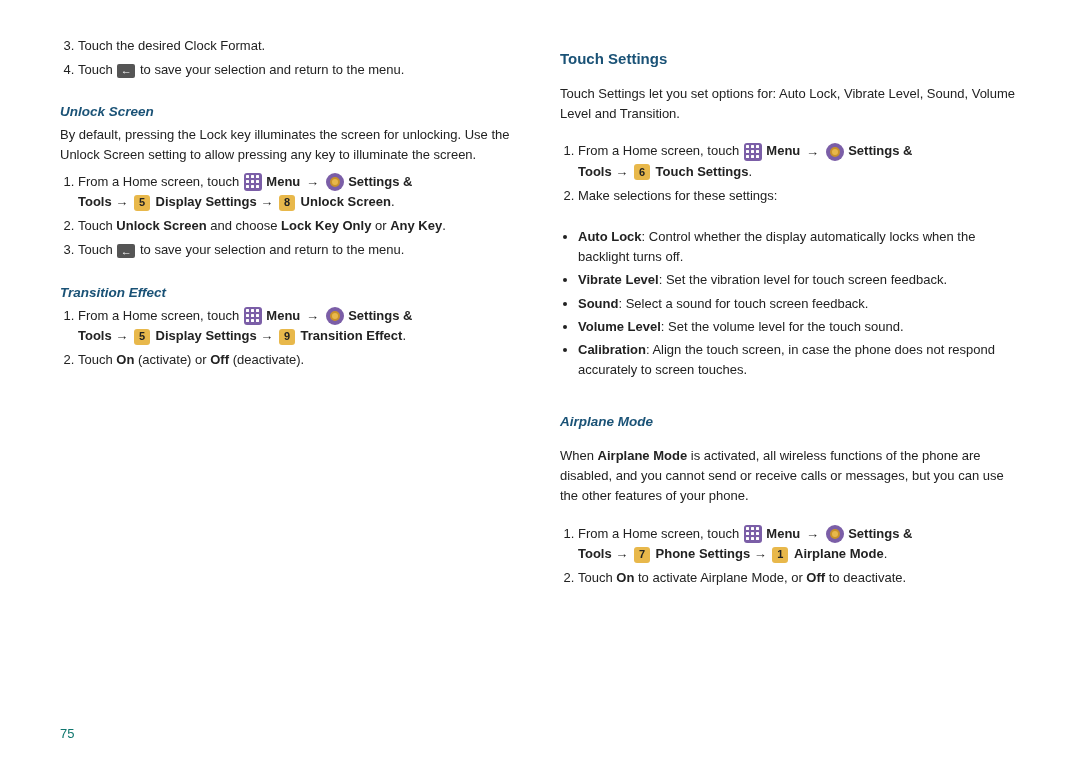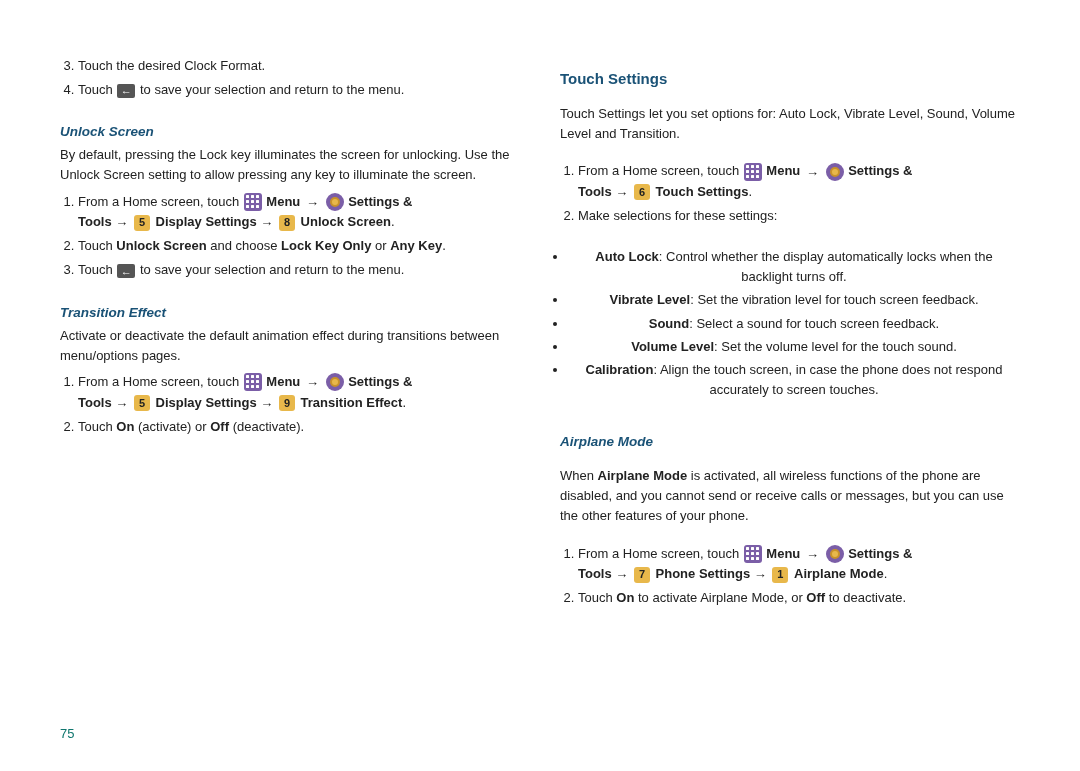--- a/index.html
+++ b/index.html
@@ -9,21 +9,21 @@
       background: #ffffff;
       font-family: Arial, sans-serif;
       font-size: 13px;
       color: #222;
       overflow: hidden;
     }
     .page {
       display: flex;
       width: 1080px;
       height: 771px;
-      padding: 56px 60px 40px 60px;
+      padding: 36px 60px 40px 60px;
       gap: 40px;
     }
     .left-col {
       flex: 1;
       display: flex;
       flex-direction: column;
       gap: 0;
     }
     .right-col {
       flex: 1;
@@ -54,23 +54,22 @@
     ol {
       margin-left: 18px;
       margin-bottom: 6px;
     }
     ol > li {
       font-size: 13px;
       line-height: 1.55;
       margin-bottom: 4px;
     }
     ul {
-      margin-left: 8px;
-      margin-bottom: 6px;
-      text-align: center;
+      margin-left: 18px;
+      margin-bottom: 6px;
     }
     ul > li {
       font-size: 13px;
       line-height: 1.55;
       margin-bottom: 3px;
       list-style-type: disc;
     }
     .bold { font-weight: bold; }
     .icon-menu {
       display: inline-flex;
@@ -206,21 +205,20 @@
         Touch <span class="bold">Unlock Screen</span> and choose <span class="bold">Lock Key Only</span> or <span class="bold">Any Key</span>.
       </li>
       <li>
         Touch
         <span class="back-icon">←</span>
         to save your selection and return to the menu.
       </li>
     </ol>
 
     <div class="section-heading-italic">Transition Effect</div>
-    <p>Activate or deactivate the default animation effect during transitions between menu/options pages.</p>
     <ol>
       <li>
         From a Home screen, touch
         <span class="icon-menu">
             <span class="icon-menu-dots">
               <span class="dot"></span>
               <span class="dot"></span>
               <span class="dot"></span>
               <span class="dot"></span>
               <span class="dot"></span>

